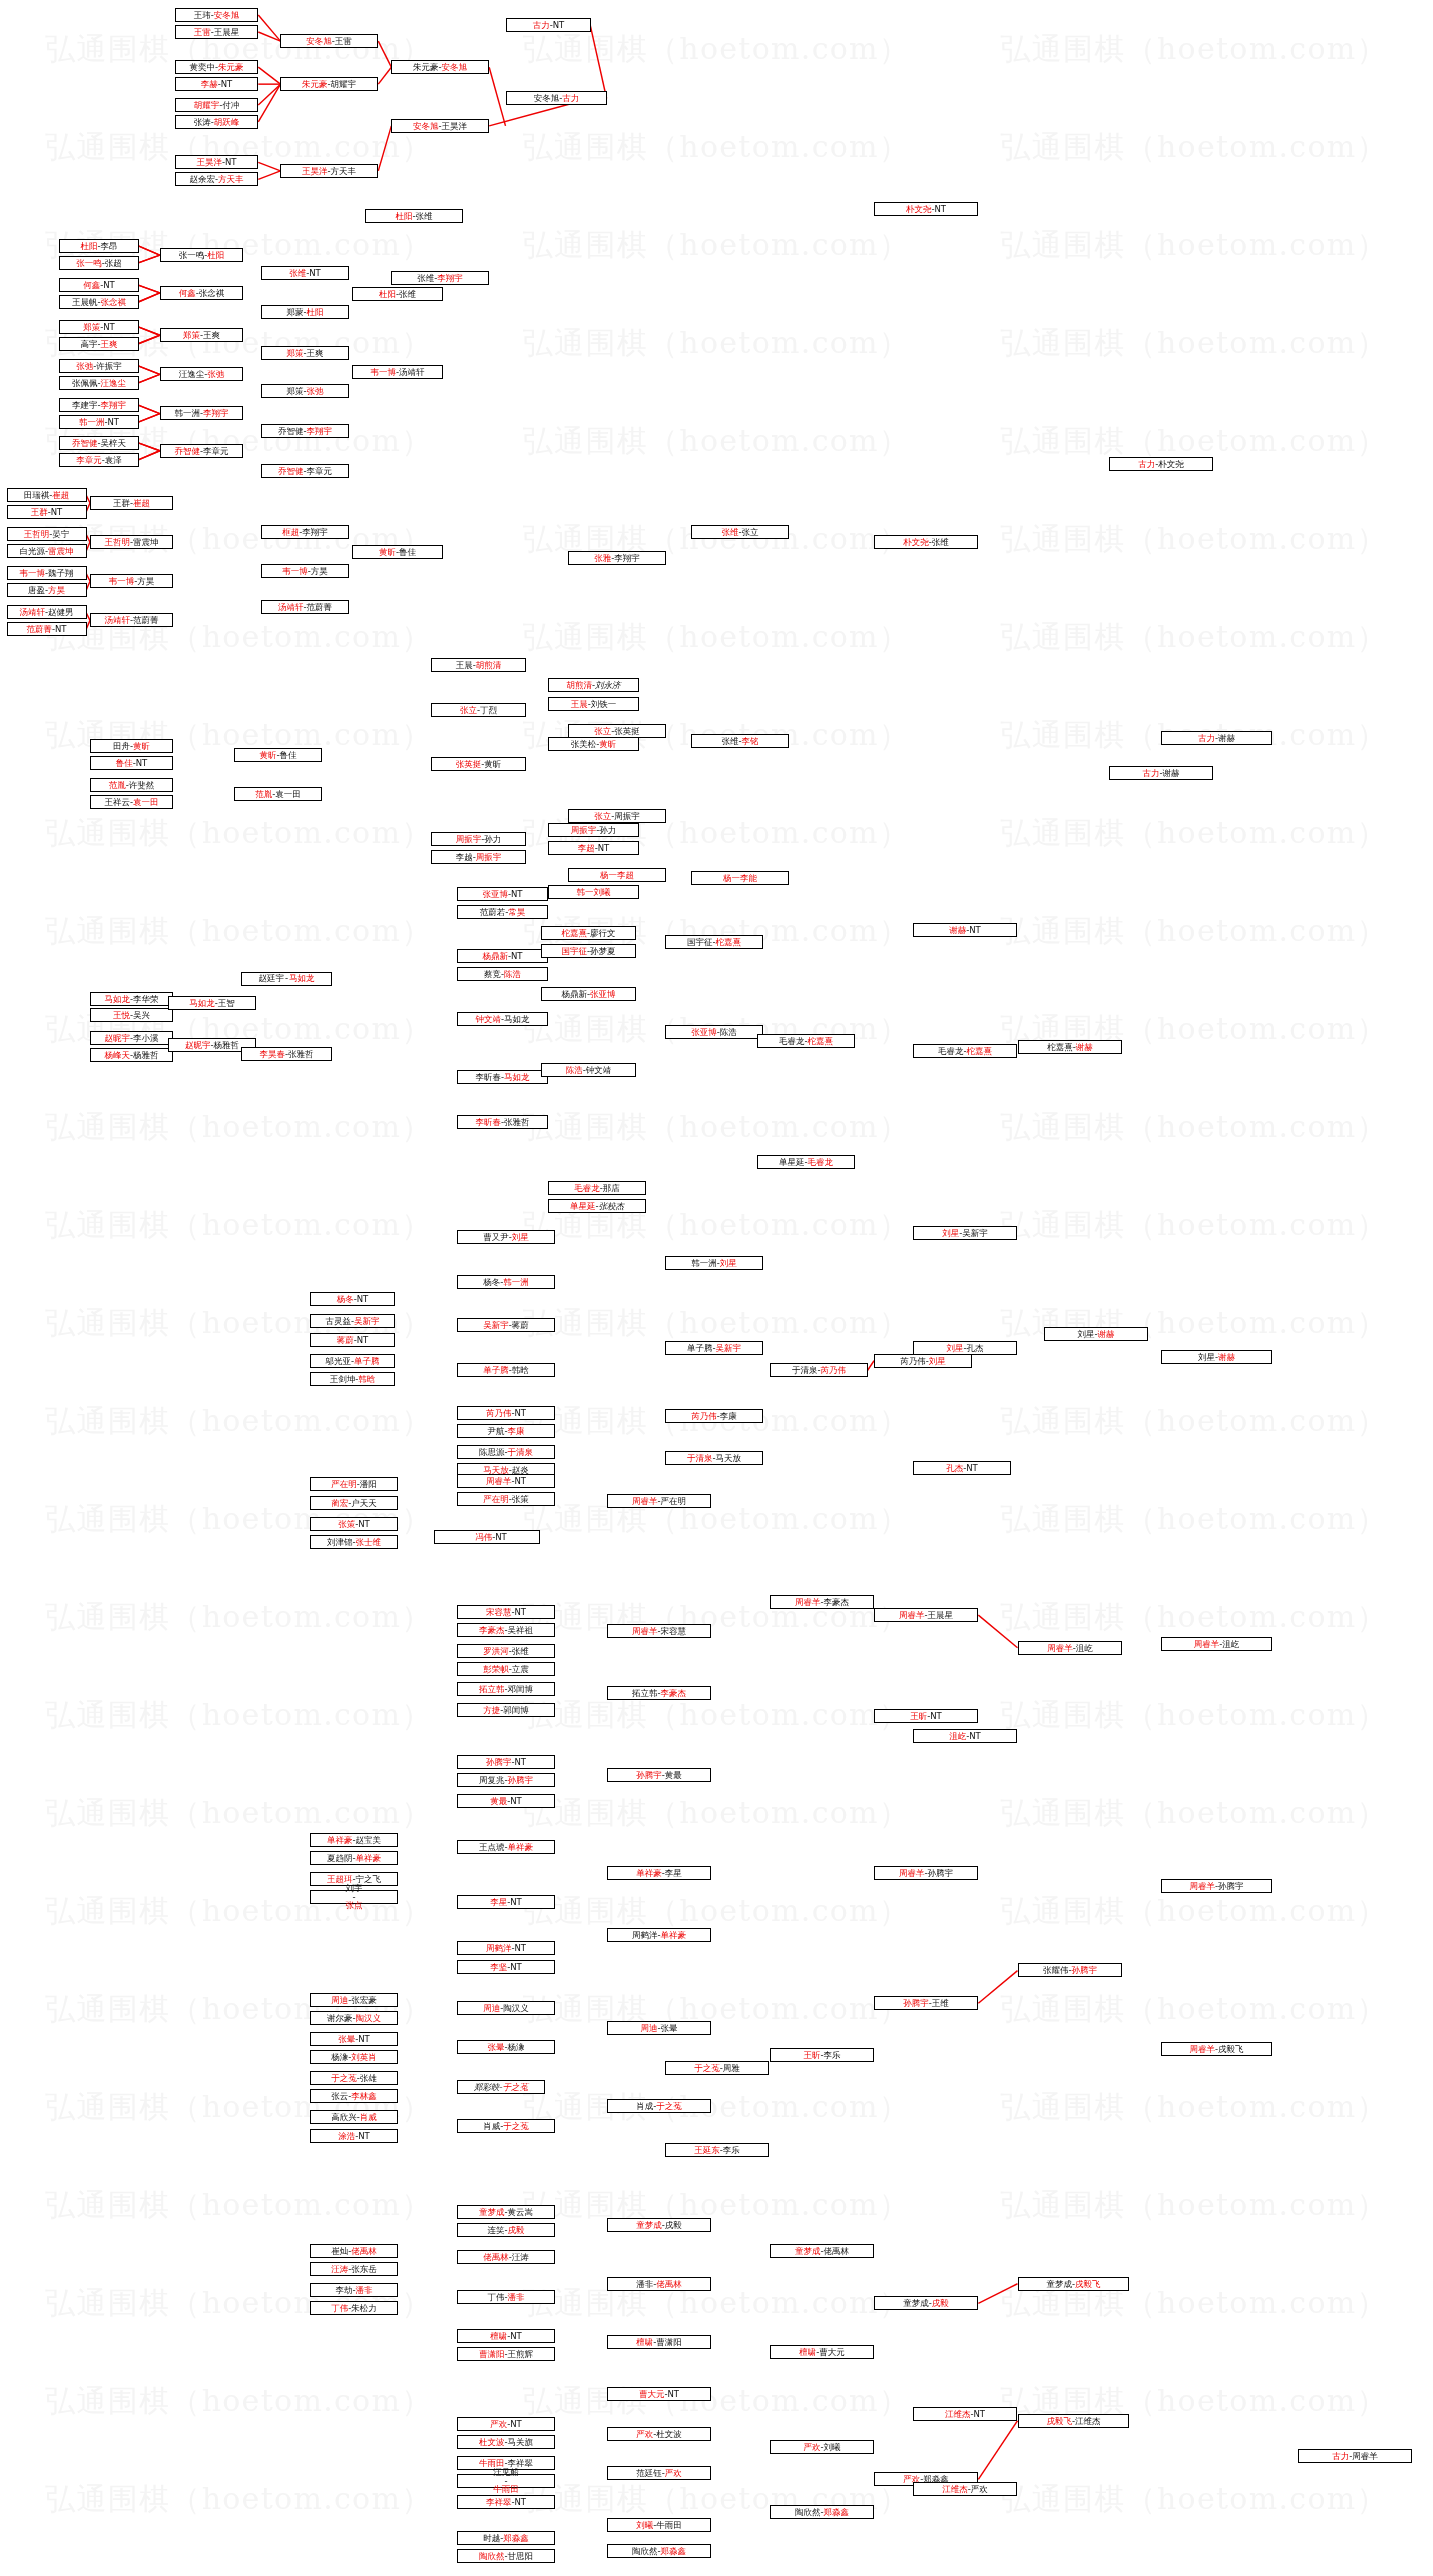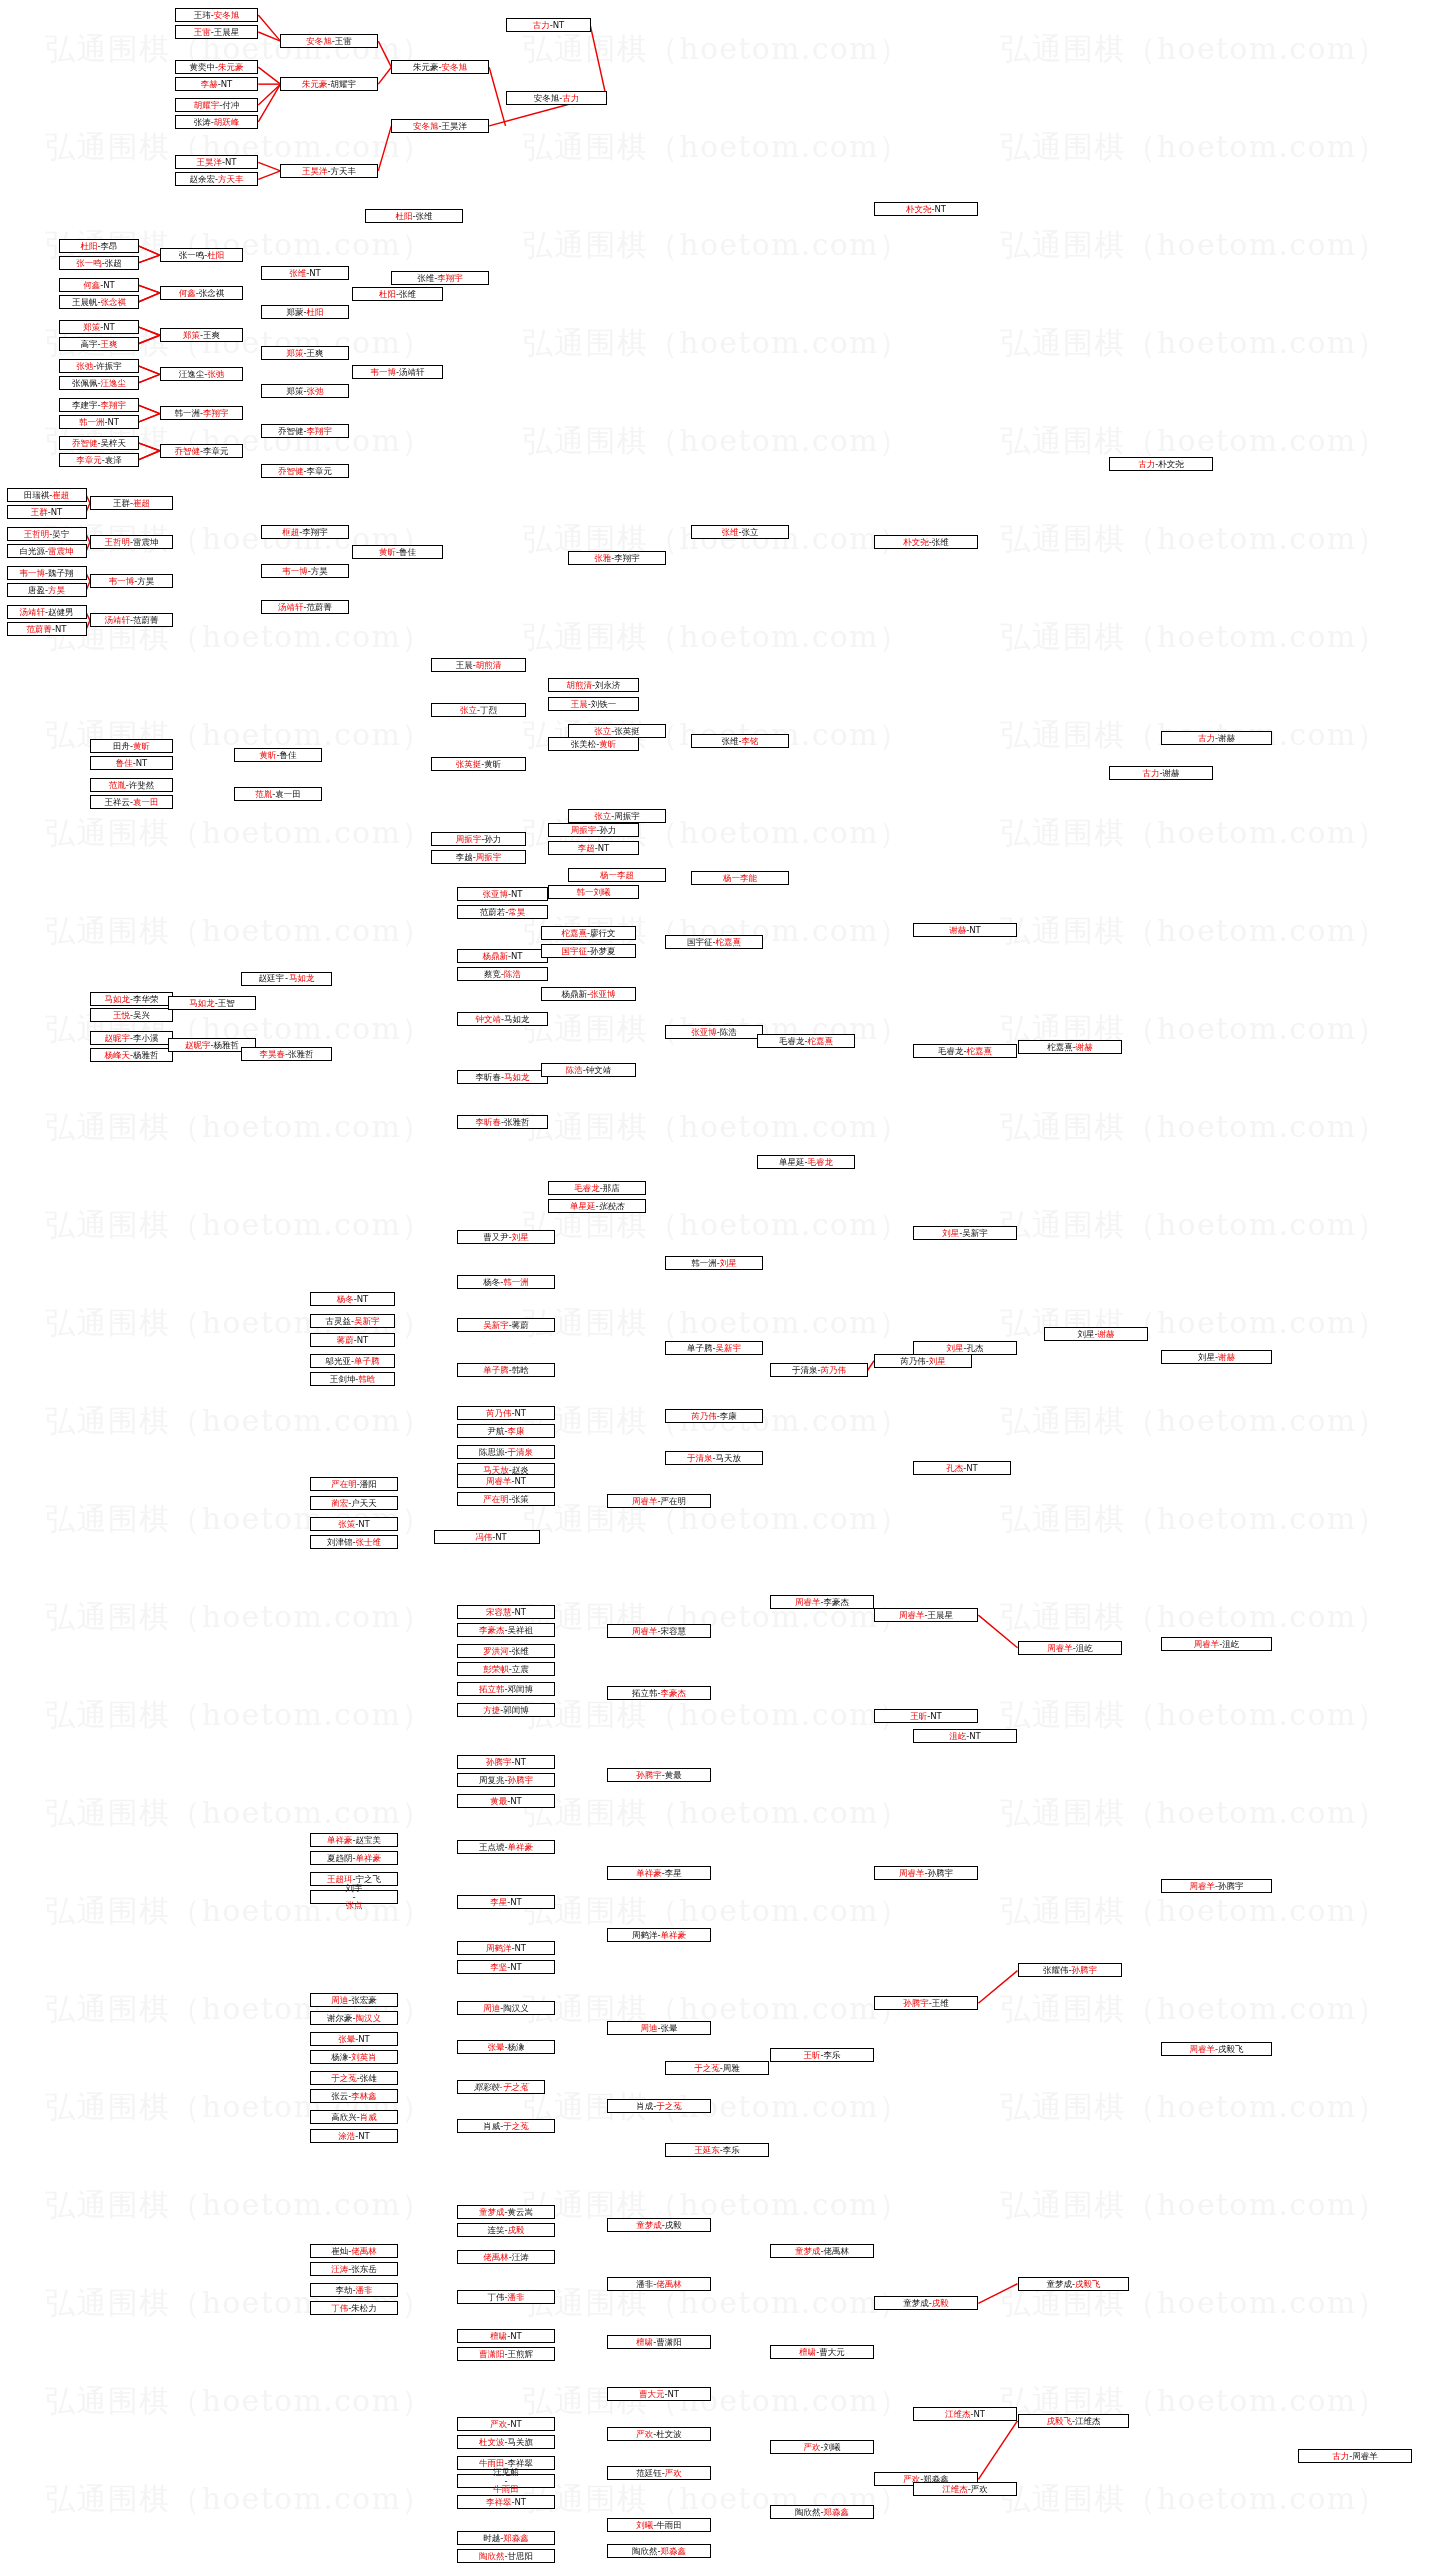--- a/index.html
+++ b/index.html
@@ -620,21 +620,21 @@
         <span class="w" style="color: rgb(238, 0, 0);">柁嘉熹</span>
       </div>
       <div class="match" style="left: 665px; top: 1025px; width: 98px;">
         <span class="w" style="color: rgb(238, 0, 0);">张亚博</span>
         <span class="dash">-</span>
         <span class="l" style="color: rgb(17, 17, 17);">陈浩</span>
       </div>
       <div class="match" style="left: 548px; top: 678px; width: 91px;">
         <span class="w" style="color: rgb(238, 0, 0);">胡煎清</span>
         <span class="dash">-</span>
-        <span class="l" style="color: rgb(17, 17, 17);">刘永济</span>
+        <span class="l" style="color: rgb(17, 17, 17); font-style: italic;">刘永济</span>
       </div>
       <div class="match" style="left: 548px; top: 697px; width: 91px;">
         <span class="w" style="color: rgb(238, 0, 0);">王晨</span>
         <span class="dash">-</span>
         <span class="l" style="color: rgb(17, 17, 17);">刘铁一</span>
       </div>
       <div class="match" style="left: 548px; top: 737px; width: 91px;">
         <span class="l" style="color: rgb(17, 17, 17);">张美松</span>
         <span class="dash">-</span>
         <span class="w" style="color: rgb(238, 0, 0);">黄昕</span>

